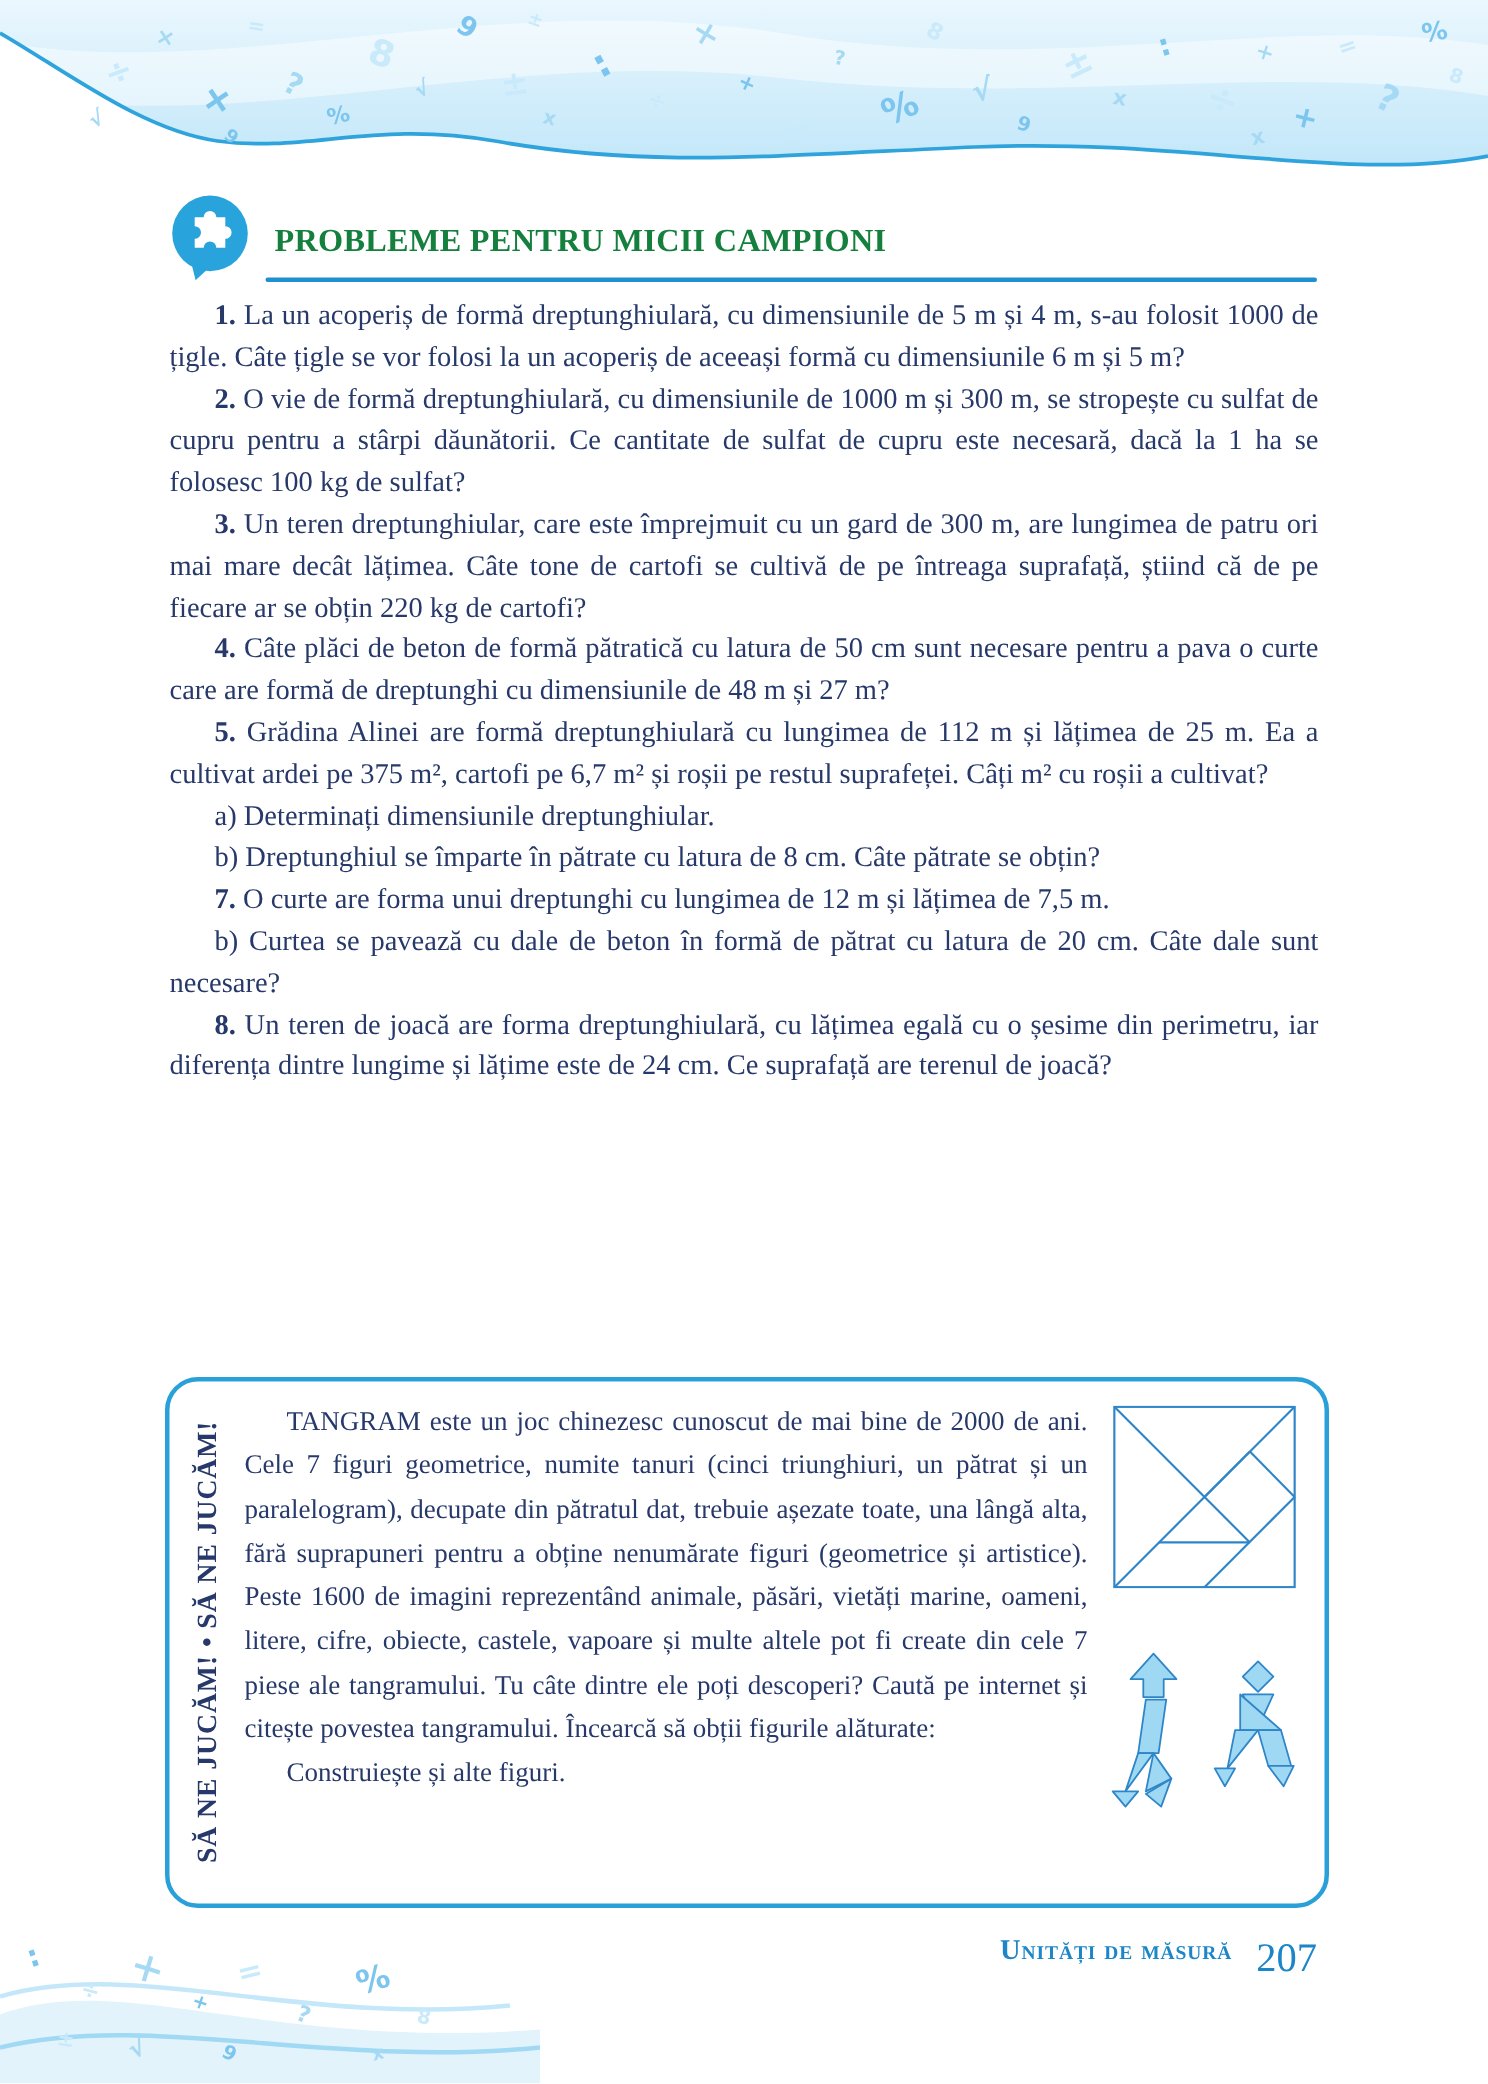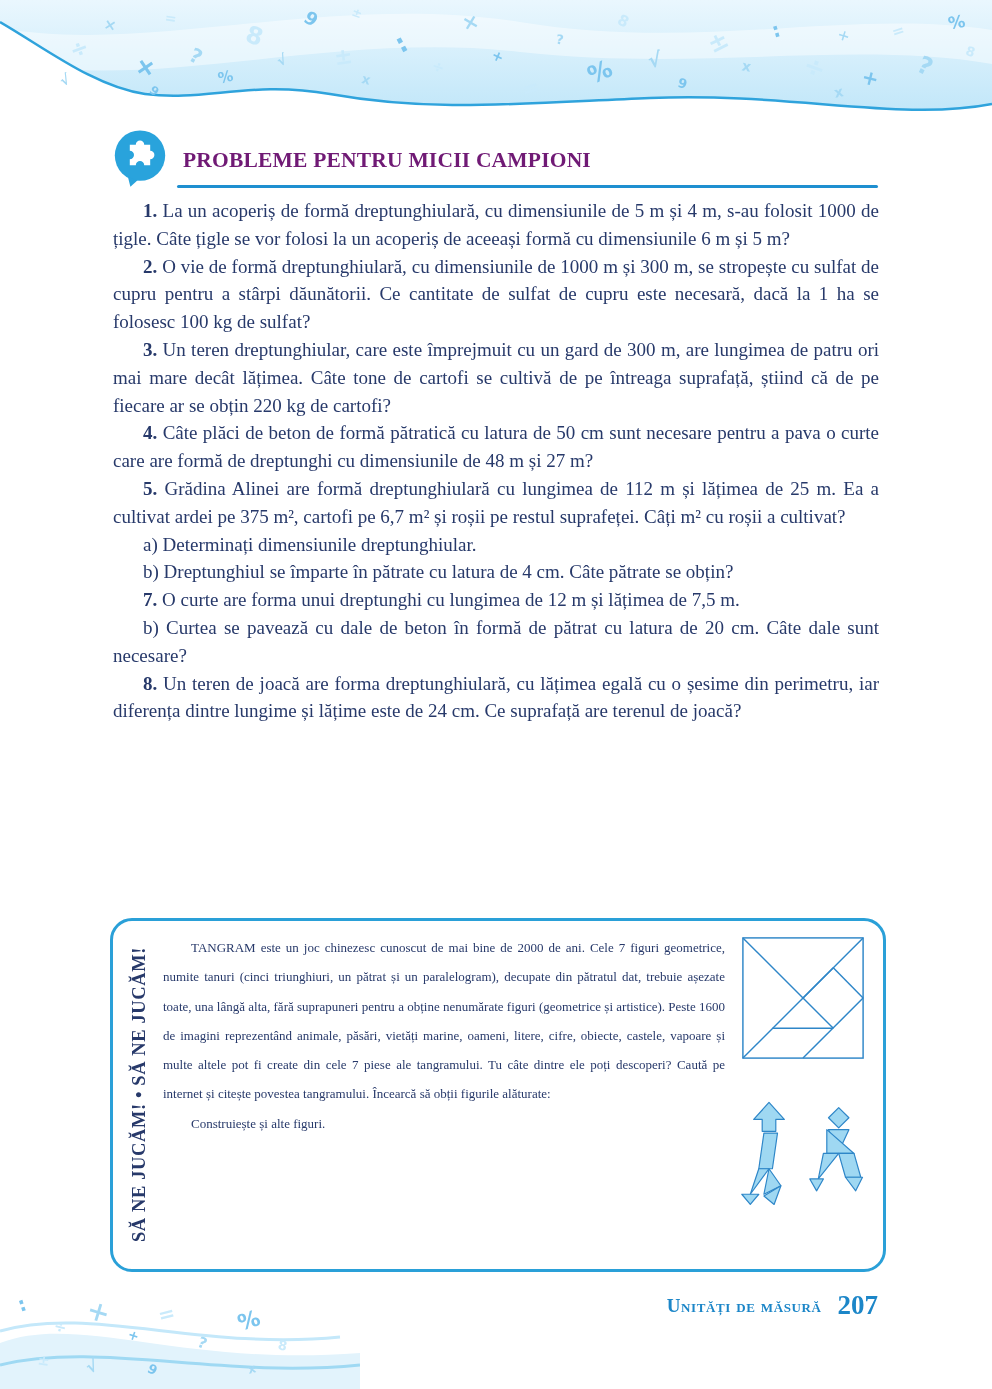--- a/index.html
+++ b/index.html
@@ -8,43 +8,43 @@
     background:#ffffff;color:#27396a;
     font-family:"Liberation Serif", serif;
   }
   .topband{position:absolute;top:0;left:0;pointer-events:none}
   .bottomdecor{position:absolute;left:0;bottom:0;pointer-events:none}
   #deco-layer{position:absolute;inset:0;pointer-events:none}
   .symbol{position:absolute;font-family:"DejaVu Sans",sans-serif;font-weight:700;user-select:none}
 
   .header{position:absolute;left:110px;top:132px;width:770px;display:flex;align-items:center;gap:13px}
   .badge{width:60px;height:60px;flex:0 0 auto;margin-top:-4px}
-  .title{font-size:21.5px;font-weight:700;color:#701a75;letter-spacing:0.2px;font-family:"Liberation Serif",serif}
+  .title{font-size:21.5px;font-weight:700;color:#15803d;letter-spacing:0.2px;font-family:"Liberation Serif",serif}
   .rule{position:absolute;left:177px;top:185px;width:701px;height:3px;background:#1e8fd0;border-radius:2px}
 
   .problems{position:absolute;left:113px;top:197px;width:766px;height:716px;
     font-size:19px;line-height:27.8px;text-align:justify;overflow:hidden}
   .problems p{margin:0;text-indent:30px}
   .problems b{font-weight:700}
 
   .playbox{position:absolute;left:110px;top:918px;width:770px;height:348px;
     border:3px solid #2aa0d8;border-radius:22px;background:#ffffff}
   .vstrip{position:absolute;left:4px;top:0;height:100%;width:44px;
     display:flex;align-items:center;justify-content:center}
   .vstrip span{writing-mode:vertical-rl;transform:rotate(180deg);
     font-weight:700;font-size:18.5px;color:#27396a;letter-spacing:0.6px;white-space:nowrap}
   .pb-content{position:absolute;left:50px;top:12px;right:12px;bottom:8px;display:flex;gap:10px}
-  .pb-text{width:565px;font-size:13px;line-height:29.3px;text-align:justify}
+  .pb-text{width:565px;font-size:18px;line-height:29.3px;text-align:justify}
   .pb-text .lead{margin:0;text-indent:28px}
   .pb-text .closing{margin:0;text-indent:28px}
   .pb-figs{flex:1;display:flex;flex-direction:column;align-items:center;gap:22px;padding-top:4px}
 
-  .footer{position:absolute;right:114px;top:1290px;display:flex;align-items:center;gap:16px;color:#1c86c8}
+  .footer{position:absolute;right:114px;top:1290px;display:flex;align-items:flex-start;gap:16px;color:#1c86c8}
   .f-section{font-variant:small-caps;font-weight:700;font-size:19px;letter-spacing:0.6px}
-  .f-page{font-size:27px;font-weight:700}
+  .f-page{font-size:27px;font-weight:400}
 </style>
 </head>
 <body>
 
 <svg class="topband" width="992" height="132" viewBox="0 0 992 132">
   <defs>
     <linearGradient id="bandgrad" x1="0" y1="0" x2="0" y2="1">
       <stop offset="0" stop-color="#eaf7fe"></stop>
       <stop offset="1" stop-color="#c2e7f9"></stop>
     </linearGradient>
@@ -120,21 +120,21 @@
 </div>
 <div class="rule"></div>
 
 <div class="problems">
   <p><b>1.</b> <span>La un acoperiș de formă dreptunghiulară, cu dimensiunile de 5 m și 4 m, s-au folosit 1000 de țigle. Câte țigle se vor folosi la un acoperiș de aceeași formă cu dimensiunile 6 m și 5 m?</span></p>
   <p><b>2.</b> <span>O vie de formă dreptunghiulară, cu dimensiunile de 1000 m și 300 m, se stropește cu sulfat de cupru pentru a stârpi dăunătorii. Ce cantitate de sulfat de cupru este necesară, dacă la 1 ha se folosesc 100 kg de sulfat?</span></p>
   <p><b>3.</b> <span>Un teren dreptunghiular, care este împrejmuit cu un gard de 300 m, are lungimea de patru ori mai mare decât lățimea. Câte tone de cartofi se cultivă de pe întreaga suprafață, știind că de pe fiecare ar se obțin 220 kg de cartofi?</span></p>
   <p><b>4.</b> <span>Câte plăci de beton de formă pătratică cu latura de 50 cm sunt necesare pentru a pava o curte care are formă de dreptunghi cu dimensiunile de 48 m și 27 m?</span></p>
   <p><b>5.</b> <span>Grădina Alinei are formă dreptunghiulară cu lungimea de 112 m și lățimea de 25 m. Ea a cultivat ardei pe 375 m², cartofi pe 6,7 m² și roșii pe restul suprafeței. Câți m² cu roșii a cultivat?</span></p>
   <p>a) Determinați dimensiunile dreptunghiular.</p>
-  <p>b) Dreptunghiul se împarte în pătrate cu latura de 4 cm. Câte pătrate se obțin?</p>
+  <p>b) Dreptunghiul se împarte în pătrate cu latura de 8 cm. Câte pătrate se obțin?</p>
   <p><b>7.</b> <span>O curte are forma unui dreptunghi cu lungimea de 12 m și lățimea de 7,5 m.</span></p>
   <p>b) Curtea se pavează cu dale de beton în formă de pătrat cu latura de 20 cm. Câte dale sunt necesare?</p>
   <p><b>8.</b> <span>Un teren de joacă are forma dreptunghiulară, cu lățimea egală cu o șesime din perimetru, iar diferența dintre lungime și lățime este de 24 cm. Ce suprafață are terenul de joacă?</span></p>
 </div>
 
 <div class="playbox">
   <div class="vstrip">
     <span>SĂ NE JUCĂM!   •   SĂ NE JUCĂM!</span>
   </div>
   <div class="pb-content">

